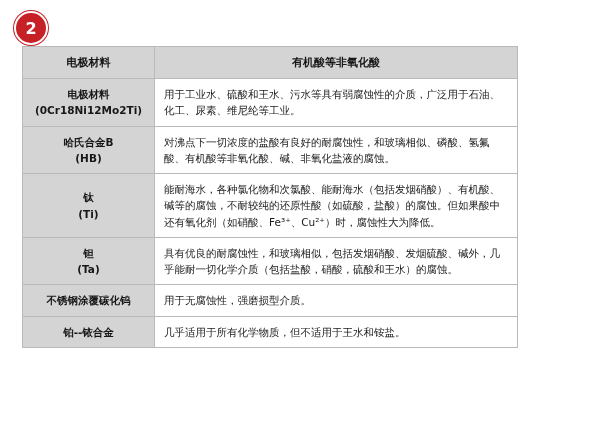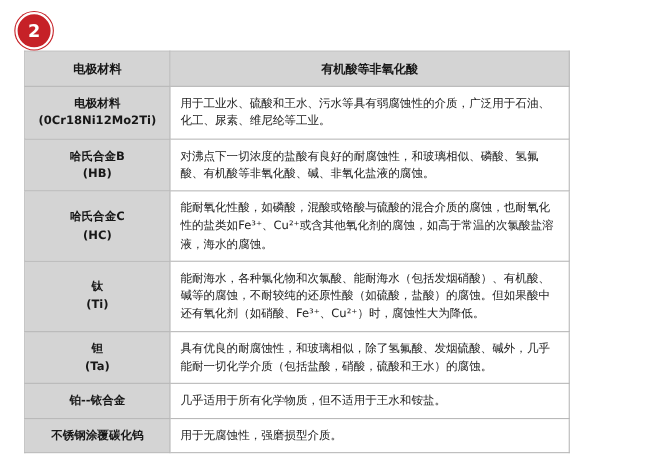--- a/index.html
+++ b/index.html
@@ -139,65 +139,56 @@
         <tr>
           <td class="mat">
             <div>哈氏合金B</div>
             <div>(HB)</div>
           </td>
           <td class="desc">
             <p>对沸点下一切浓度的盐酸有良好的耐腐蚀性，和玻璃相似、磷酸、氢氟酸、有机酸等非氧化酸、碱、非氧化盐液的腐蚀。</p>
           </td>
         </tr>
 
-        <tr>
-          <td class="mat">
-            <div>哈氏合金C</div>
-            <div>(HC)</div>
-          </td>
-          <td class="desc">
-            <p>能耐氧化性酸，如磷酸，混酸或铬酸与硫酸的混合介质的腐蚀，也耐氧化性的盐类如Fe³⁺、Cu²⁺或含其他氧化剂的腐蚀，如高于常温的次氯酸盐溶液，海水的腐蚀。</p>
-          </td>
-        </tr>
 
         <tr>
           <td class="mat">
             <div>钛</div>
             <div>(Ti)</div>
           </td>
           <td class="desc">
             <p>能耐海水，各种氯化物和次氯酸、能耐海水（包括发烟硝酸）、有机酸、碱等的腐蚀，不耐较纯的还原性酸（如硫酸，盐酸）的腐蚀。但如果酸中还有氧化剂（如硝酸、Fe³⁺、Cu²⁺）时，腐蚀性大为降低。</p>
           </td>
         </tr>
 
         <tr>
           <td class="mat">
             <div>钽</div>
             <div>(Ta)</div>
           </td>
           <td class="desc">
-            <p>具有优良的耐腐蚀性，和玻璃相似，除了氢氟酸、发烟硫酸、碱外，几乎能耐一切化学介质（包括盐酸，硝酸，硫酸和王水）的腐蚀。</p>
+            <p>具有优良的耐腐蚀性，和玻璃相似，包括发烟硝酸、发烟硫酸、碱外，几乎能耐一切化学介质（包括盐酸，硝酸，硫酸和王水）的腐蚀。</p>
+          </td>
+        </tr>
+
+        <tr>
+          <td class="mat">
+            <div>不锈钢涂覆碳化钨</div>
+          </td>
+          <td class="desc">
+            <p>用于无腐蚀性，强磨损型介质。</p>
           </td>
         </tr>
 
         <tr>
           <td class="mat">
             <div>铂--铱合金</div>
           </td>
           <td class="desc">
             <p>几乎适用于所有化学物质，但不适用于王水和铵盐。</p>
           </td>
         </tr>
 
-        <tr>
-          <td class="mat">
-            <div>不锈钢涂覆碳化钨</div>
-          </td>
-          <td class="desc">
-            <p>用于无腐蚀性，强磨损型介质。</p>
-          </td>
-        </tr>
-
       </tbody>
     </table>
   </div>
 
 </div>
 
 </body></html>

